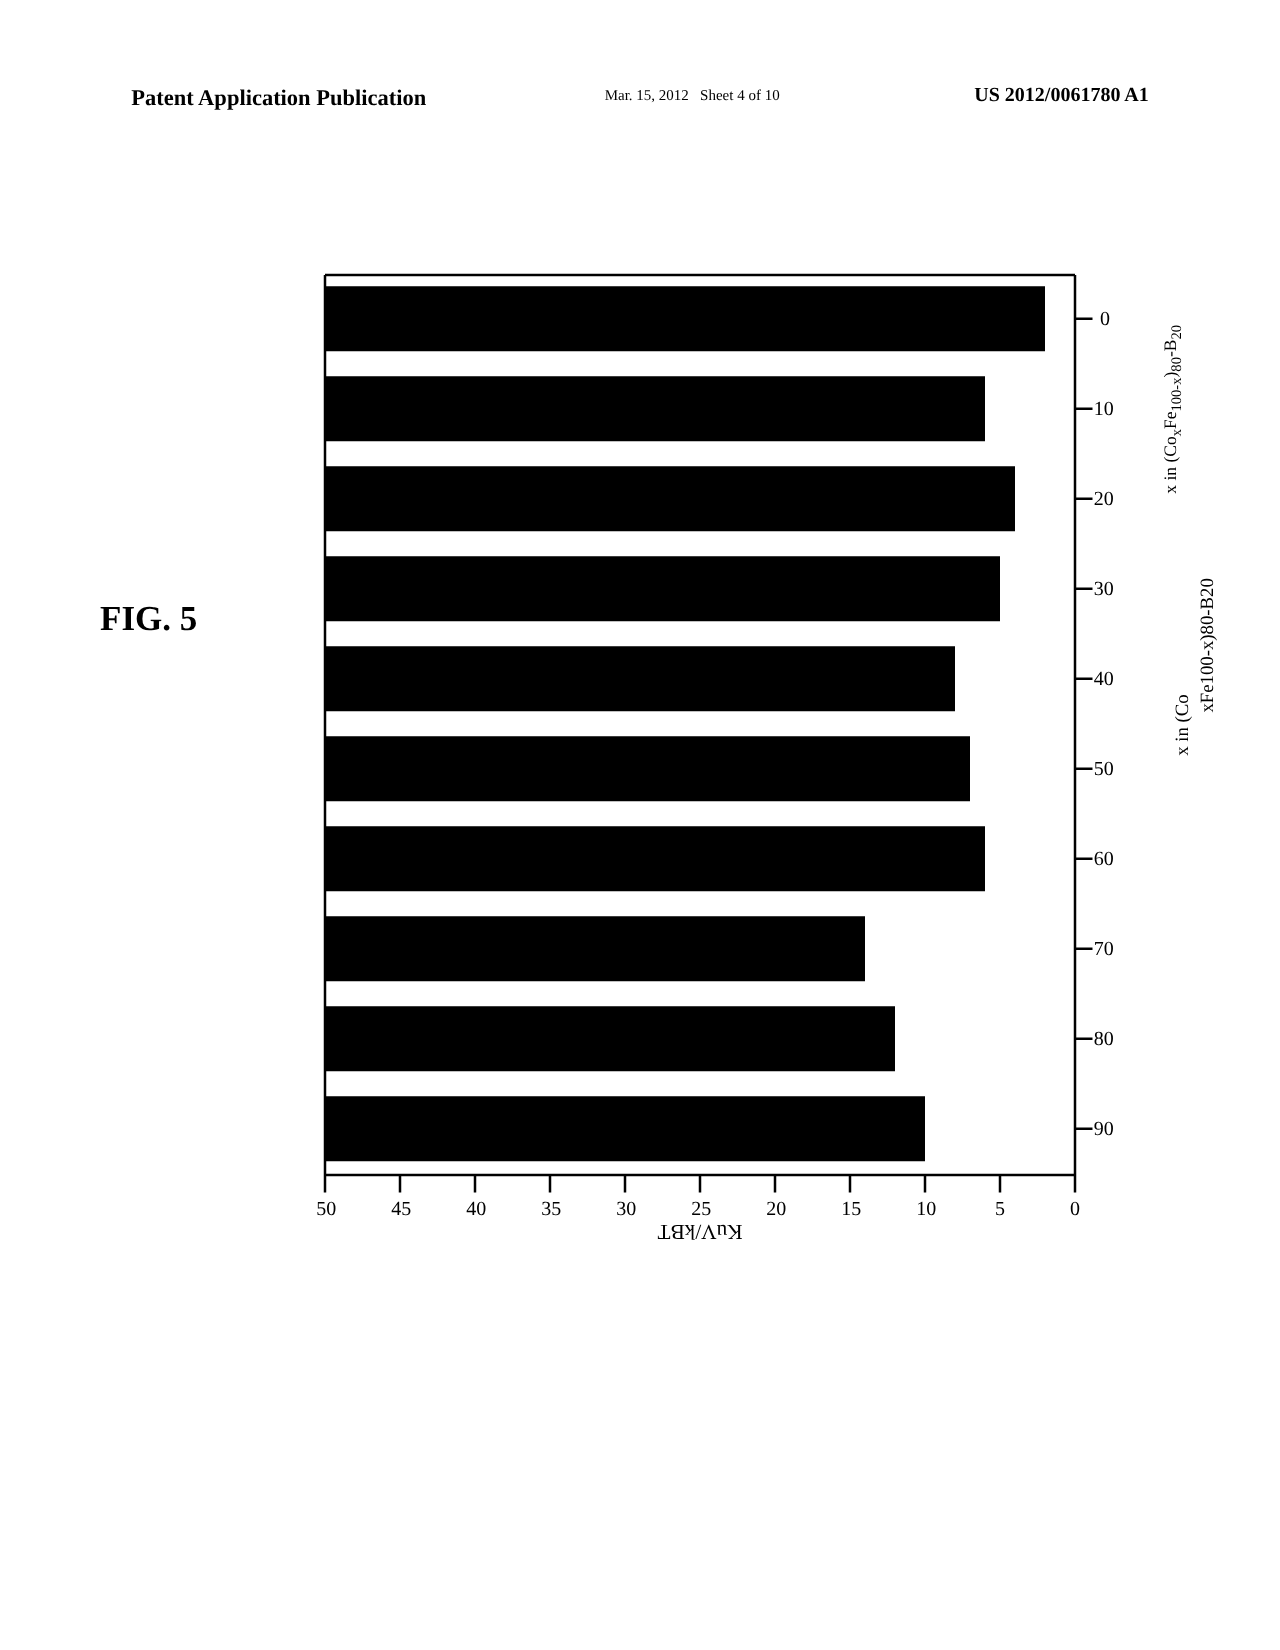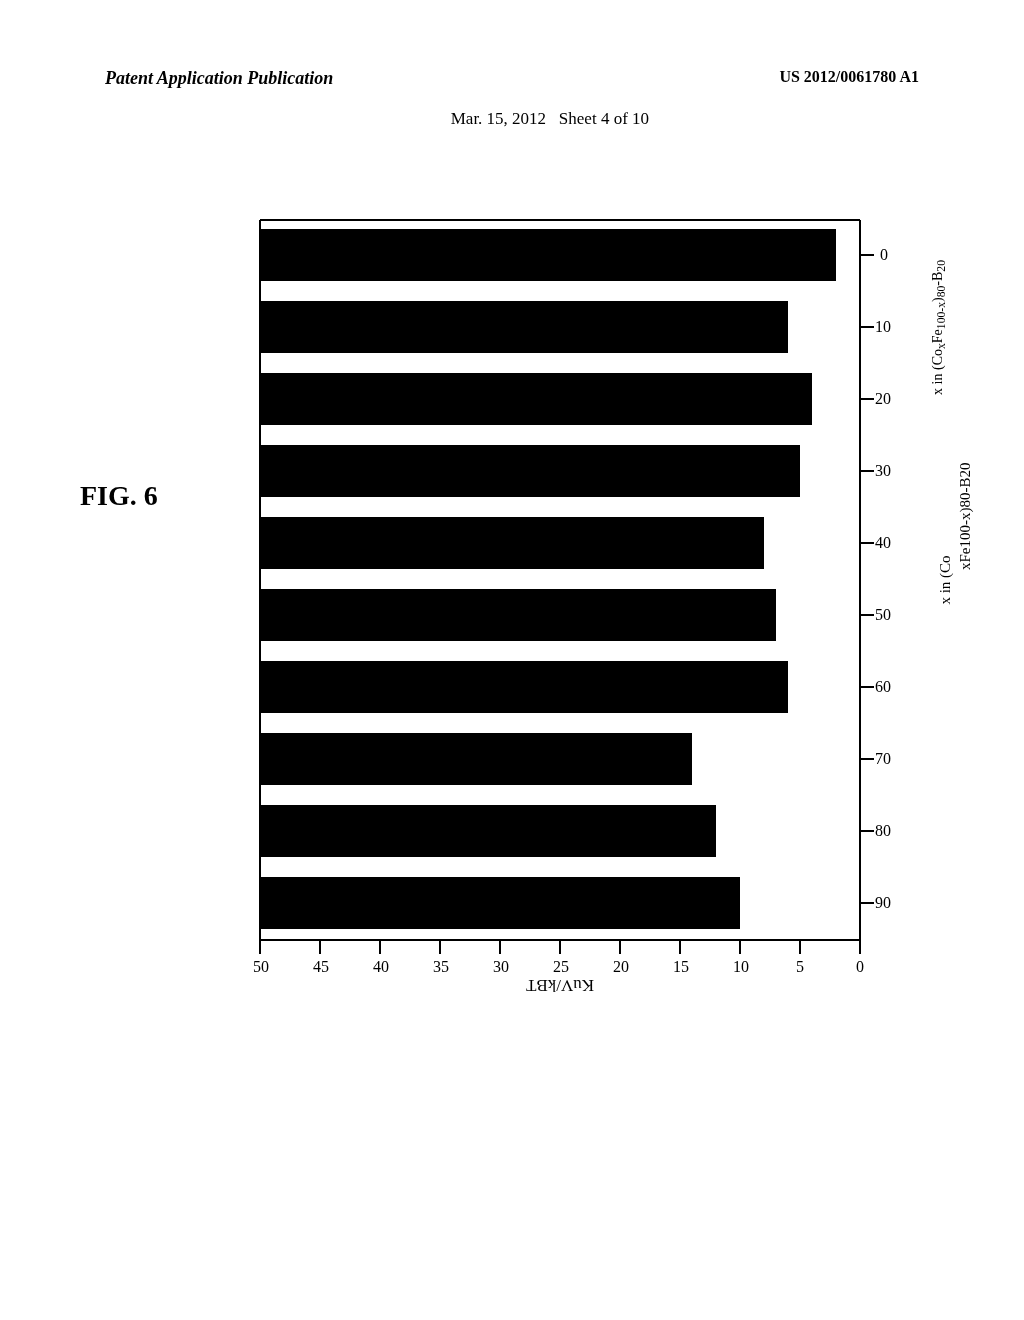--- a/index.html
+++ b/index.html
@@ -26,29 +26,27 @@
       display: flex;
       justify-content: space-between;
       align-items: flex-start;
       padding: 0 105px;
     }
 
     .header-left {
       font-size: 18px;
       font-weight: bold;
       color: #000;
-      font-style: italic;
     }
 
     .header-center {
-      font-size: 17px;
+      font-size: 12px;
       color: #000;
       text-align: center;
       line-height: 1.4;
-      margin-top: 39px;
     }
 
     .header-right {
       font-size: 16px;
       color: #000;
       font-weight: bold;
       margin-left: 13px;
     }
 
     .fig-label {
@@ -78,21 +76,21 @@
 
   <div class="header">
     <div class="header-left">Patent Application Publication</div>
     <div class="header-center">
       <span>Mar. 15, 2012</span>&nbsp;&nbsp;
       <span>Sheet 4 of 10</span>
     </div>
     <div class="header-right">US 2012/0061780 A1</div>
   </div>
 
-  <div class="fig-label">FIG. 6</div>
+  <div class="fig-label">FIG. 5</div>
 
   <div class="chart-area">
 
     
     <svg width="780" height="800">
 
       <line x1="60" y1="10" x2="60" y2="730" stroke="#000" stroke-width="2"></line>
 
       <line x1="60" y1="730" x2="660" y2="730" stroke="#000" stroke-width="2"></line>
 

